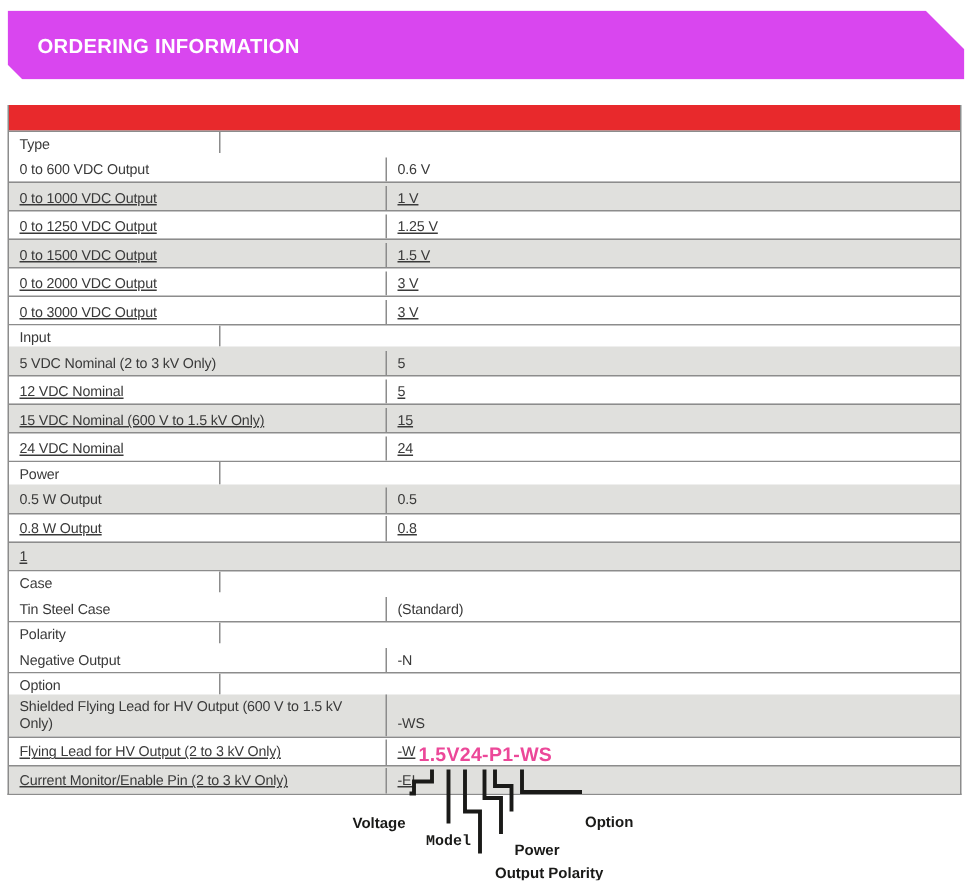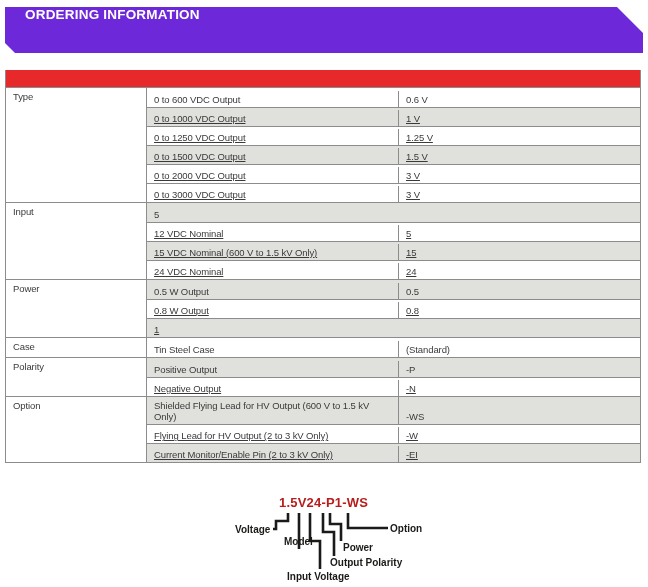--- a/index.html
+++ b/index.html
@@ -4,62 +4,62 @@
 <style>
   html,body { margin:0; padding:0; background:#ffffff; }
   .page {
     position:relative; width:648px; height:587px; background:#ffffff;
     font-family:"Liberation Sans", sans-serif; color:#3a3a3a; overflow:hidden;
   }
 
   
   .banner {
     position:absolute; left:5px; top:7px; width:638px; height:46px;
-    background:#6d28d9;
+    background:#d946ef;
     clip-path:polygon(0 0, 612px 0, 638px 26px, 638px 46px, 10px 46px, 0 36px);
-    display:flex; align-items:flex-start;
+    display:flex; align-items:center;
   }
   .banner-title {
     color:#ffffff; font-weight:bold; font-size:13.5px; letter-spacing:0.2px;
     padding-left:20px;
   }
 
   
   .ordering-table {
     position:absolute; left:5px; top:70px; width:636px;
     border-left:1px solid #8c8c8c; border-right:1px solid #8c8c8c;
     border-bottom:1px solid #8c8c8c;
     box-sizing:border-box; font-size:9.5px; letter-spacing:-0.1px; line-height:1.18;
   }
   .table-header-bar { height:17px; background:#e8292c; }
-  .section { display:flex; border-top:1px solid #8c8c8c; }
+  .section { display:flex; border-top:1px solid #8c8c8c;flex-direction:column; }
   .sec-label {
     width:141px; box-sizing:border-box; flex:none;
     border-right:1px solid #8c8c8c; background:#ffffff;
     padding:3px 4px 0 7px;
   }
   .sec-rows { flex:1; display:flex; flex-direction:column; min-width:0; }
   .row { display:flex; min-height:19px; box-sizing:border-box; background:#ffffff;align-items:flex-end; }
   .row + .row { border-top:1px solid #8c8c8c;text-decoration:underline; }
   .row.shaded { background:#e0e0dd; }
   .cell-desc {
     width:252px; box-sizing:border-box; flex:none;
     border-right:1px solid #8c8c8c; padding:3px 7px 2px 7px;
   }
   .cell-code { flex:1; padding:3px 7px 2px 7px; box-sizing:border-box; }
 
   
   .diagram { position:absolute; left:0; top:0; width:648px; height:587px; pointer-events:none; }
   .pn {
     position:absolute; left:279px; top:495px;
-    color:#b91c1c; font-weight:bold; font-size:13px; letter-spacing:0.2px;
-  }
-  .dlabel { position:absolute; font-weight:bold; font-size:10px; color:#1a1a18; white-space:nowrap; }
+    color:#ec4899; font-weight:bold; font-size:13px; letter-spacing:0.2px;
+  }
+  .dlabel { position:absolute; font-weight:bold; font-size:10px; color:#1a1a18; white-space:nowrap;margin-top:20px; }
   .dl-voltage { left:235px; top:524px; }
-  .dl-model { left:284px; top:536px; }
+  .dl-model { left:284px; top:536px;font-family:Liberation Mono, monospace; }
   .dl-input-voltage { left:287px; top:571px; }
   .dl-output-polarity { left:330px; top:557px; }
   .dl-power { left:343px; top:542px; }
   .dl-option { left:390px; top:523px; }
   .callout-svg { position:absolute; left:0; top:0; }
 </style>
 </head>
 <body>
 
 <div class="page">
@@ -97,20 +97,21 @@
             <div class="row">
               <div class="cell-desc">0 to 3000 VDC Output</div>
               <div class="cell-code">3 V</div>
             </div>
           </div>
         </div>
         <div class="section">
           <div class="sec-label">Input</div>
           <div class="sec-rows">
             <div class="row shaded">
+              <div class="cell-desc">5 VDC Nominal (2 to 3 kV Only)</div>
               <div class="cell-code">5</div>
             </div>
             <div class="row">
               <div class="cell-desc">12 VDC Nominal</div>
               <div class="cell-code">5</div>
             </div>
             <div class="row shaded">
               <div class="cell-desc">15 VDC Nominal (600 V to 1.5 kV Only)</div>
               <div class="cell-code">15</div>
             </div>
@@ -141,24 +142,20 @@
           <div class="sec-rows">
             <div class="row">
               <div class="cell-desc">Tin Steel Case</div>
               <div class="cell-code">(Standard)</div>
             </div>
           </div>
         </div>
         <div class="section">
           <div class="sec-label">Polarity</div>
           <div class="sec-rows">
-            <div class="row shaded">
-              <div class="cell-desc">Positive Output</div>
-              <div class="cell-code">-P</div>
-            </div>
             <div class="row">
               <div class="cell-desc">Negative Output</div>
               <div class="cell-code">-N</div>
             </div>
           </div>
         </div>
         <div class="section">
           <div class="sec-label">Option</div>
           <div class="sec-rows">
             <div class="row shaded">

